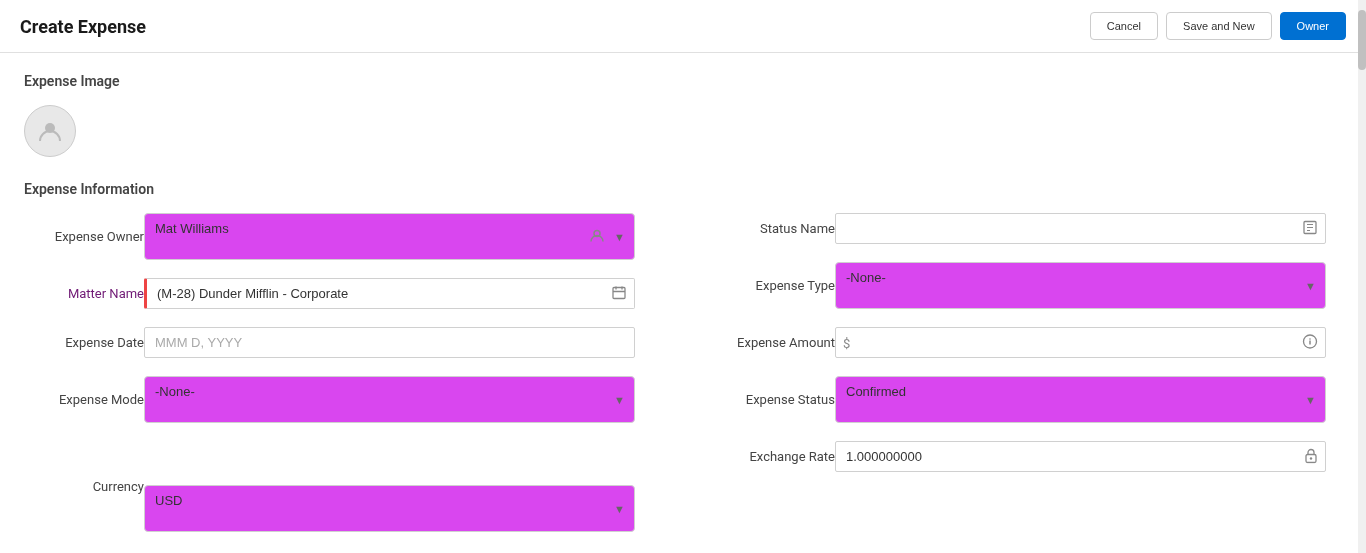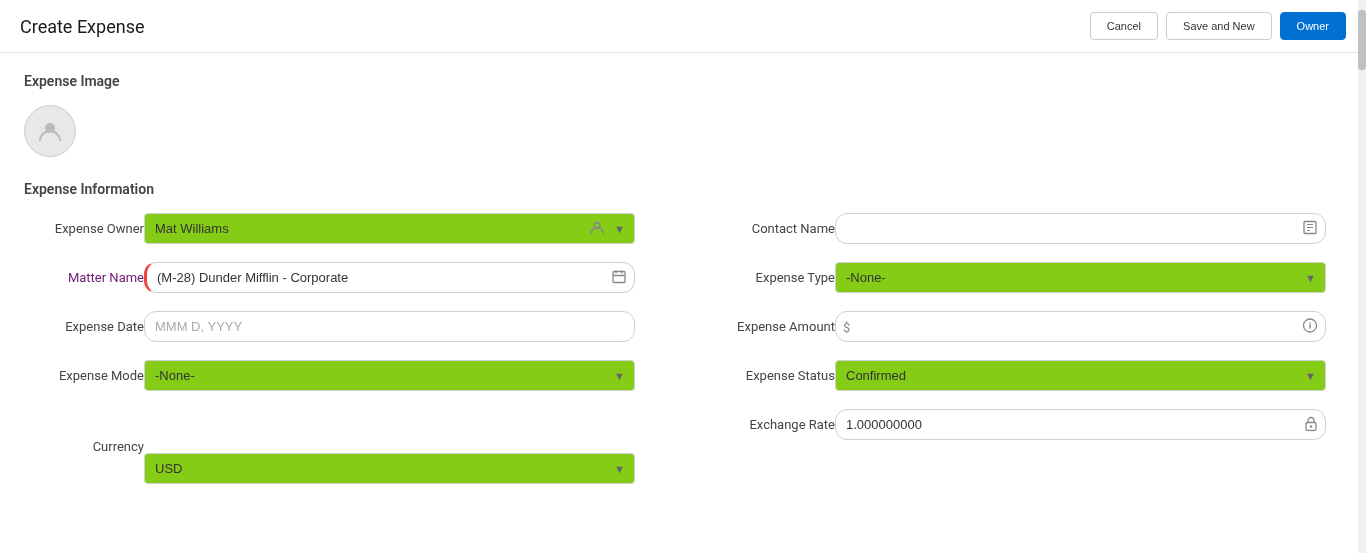--- a/index.html
+++ b/index.html
@@ -11,21 +11,21 @@
     }
     .header {
       display: flex;
       align-items: center;
       justify-content: space-between;
       padding: 12px 20px;
       border-bottom: 1px solid #e0e0e0;
     }
     .header-title {
       font-size: 18px;
-      font-weight: 400;
+      font-weight: 700;
       color: #1a1a1a;
     }
     .header-actions {
       display: flex;
       gap: 8px;
       align-items: center;
     }
     .btn {
       padding: 7px 16px;
       border-radius: 4px;
@@ -101,40 +101,40 @@
       color: #701a75;
     }
     .form-control-wrap {
       flex: 1;
       position: relative;
     }
     .form-input {
       width: 100%;
       padding: 7px 30px 7px 10px;
       border: 1px solid #d0d0d0;
-      border-radius: 12px;
+      border-radius: 2px;
       font-size: 13px;
       color: #333;
       background: #fff;
       outline: none;
     }
     .form-input::placeholder {
       color: #aaa;
     }
     .form-input.has-left-border {
       border-left: 3px solid #e44;
     }
     .form-select {
       width: 100%;
-      padding: 7px 30px 7px 10px;
+      padding: 7px 30px 23px 10px;
       border: 1px solid #d0d0d0;
       border-radius: 4px;
       font-size: 13px;
       color: #333;
-      background: #84cc16;
+      background: #d946ef;
       appearance: none;
       -webkit-appearance: none;
       outline: none;
       cursor: pointer;
     }
     .select-arrow {
       position: absolute;
       right: 10px;
       top: 50%;
       transform: translateY(-50%);
@@ -255,21 +255,21 @@
               <span class="select-arrow">▼</span>
             </div>
           </div>
         </div>
 
       </div>
 
       <div>
 
         <div class="form-row">
-          <label class="form-label">Contact Name</label>
+          <label class="form-label">Status Name</label>
           <div class="form-control-wrap">
             <div style="position:relative;">
               <input type="text" class="form-input" style="padding-right: 30px;">
               <span style="position:absolute;right:8px;top:50%;transform:translateY(-50%);color:#888;">
                 <svg width="16" height="16" viewBox="0 0 16 16" fill="none">
                   <rect x="2" y="2" width="12" height="12" rx="1" stroke="#888" stroke-width="1.3"></rect>
                   <line x1="5" y1="5" x2="11" y2="5" stroke="#888" stroke-width="1.2"></line>
                   <line x1="5" y1="8" x2="11" y2="8" stroke="#888" stroke-width="1.2"></line>
                   <line x1="5" y1="11" x2="8" y2="11" stroke="#888" stroke-width="1.2"></line>
                 </svg>

